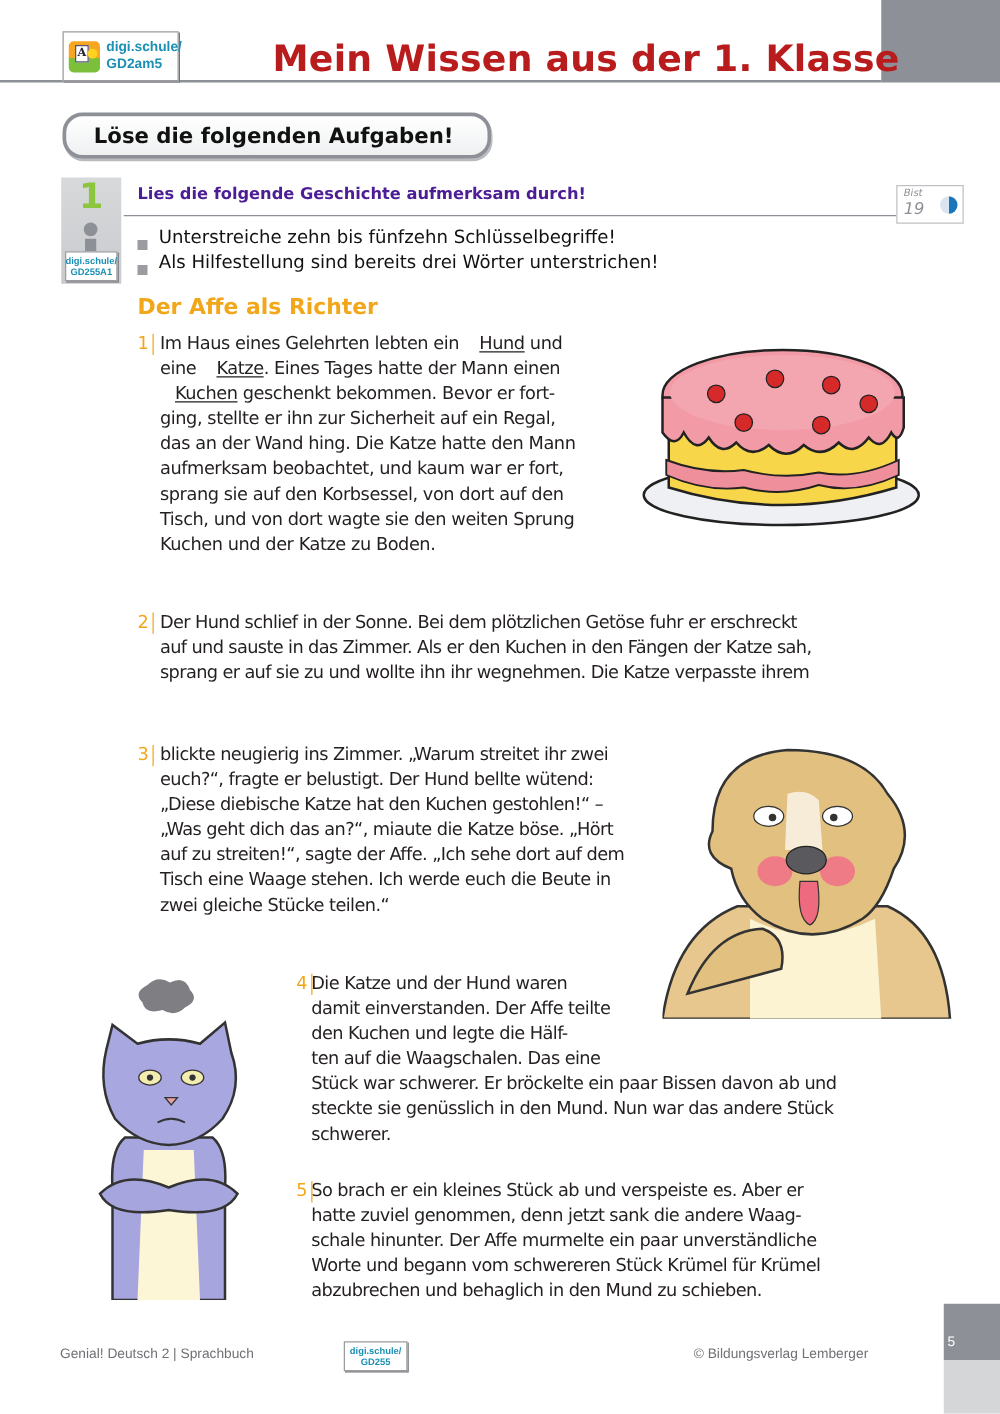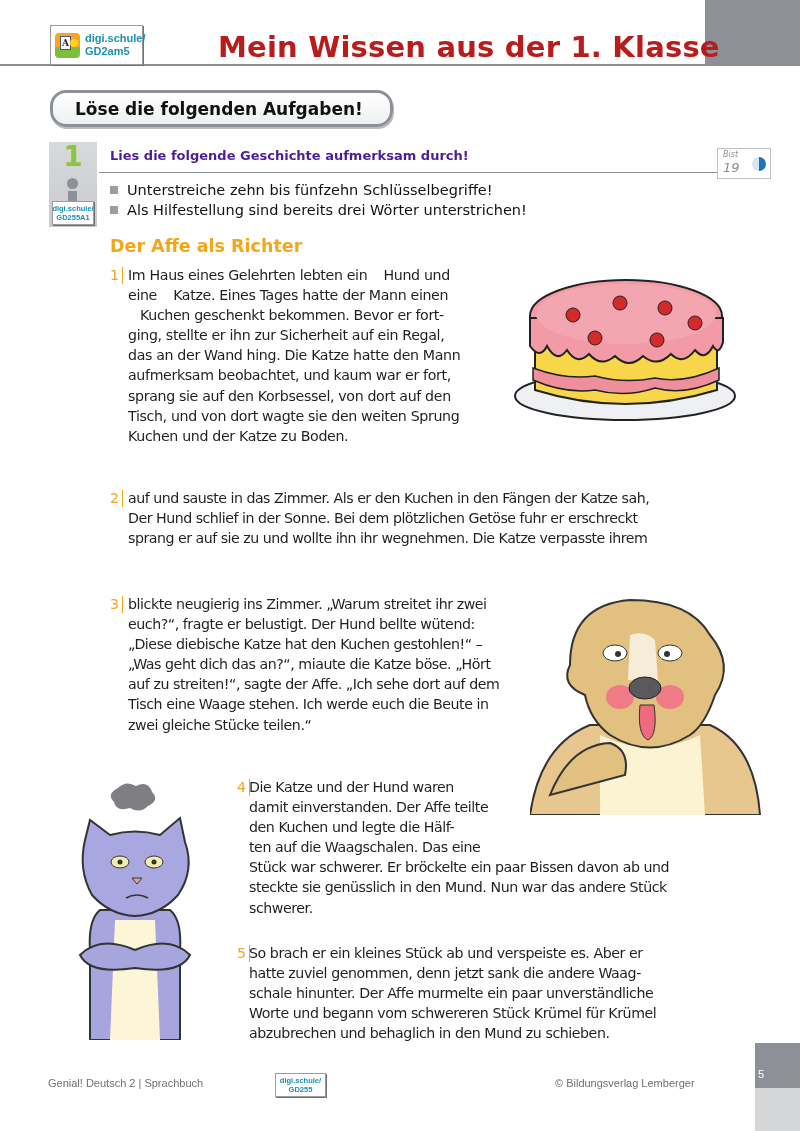--- a/index.html
+++ b/index.html
@@ -28,30 +28,30 @@
     .info-bar { position: absolute; left: 19px; top: 49px; width: 9px; height: 12px; background: #8d9096; }
     .digi-badge.small { left: 52px; top: 201px; width: 42px; height: 24px; padding: 1px; justify-content: center; }
     .digi-badge.small .digi-text, .digi-badge.footer .digi-text { font-size: 7.5px; line-height: 9px; text-align: center; }
     .task-heading { position: absolute; left: 110px; top: 148px; font-weight: bold; font-size: 13px; color: #4c1d95; font-family: "DejaVu Sans", sans-serif; white-space: nowrap; }
     .task-rule { position: absolute; left: 99px; top: 172px; width: 618px; height: 1px; background: #8d9096; }
     .bist-box { position: absolute; left: 717px; top: 148px; width: 54px; height: 31px; border: 1px solid #bfc1c4; background: #fff; }
     .bist-label { position: absolute; left: 5px; top: 1px; font-size: 8px; font-style: italic; color: #8d9096; text-align: center; }
     .bist-num { position: absolute; left: 5px; top: 11px; font-size: 13px; font-style: italic; color: #8d9096; }
     .half-circle { position: absolute; left: 34px; top: 8px; width: 14px; height: 14px; border-radius: 50%; background: linear-gradient(90deg, #d9e6f2 50%, #1b75bb 50%); }
     .bullets { position: absolute; left: 110px; top: 180px; }
-    .bullet { display: flex; align-items: center; gap: 9px; font-size: 14.5px; line-height: 20px; color: #111; white-space: nowrap; }
+    .bullet { display: flex; align-items: flex-end; gap: 9px; font-size: 14.5px; line-height: 20px; color: #111; white-space: nowrap; }
     .sq { width: 8px; height: 8px; background: #9a9ca0; flex: none; }
 
     
     .story-title { position: absolute; left: 110px; top: 236px; font-weight: bold; font-size: 17.5px; color: #f2a71b; font-family: "DejaVu Sans", sans-serif; }
     .para { position: absolute; font-family: "DejaVu Sans", sans-serif; font-size: 14.2px; line-height: 20.1px; color: #231f20; }
     .para .line { display: block; white-space: nowrap; }
     .pnum { position: absolute; top: 0; font-size: 14.2px; color: #f2a71b; line-height: 20.1px; }
     .pnum::after { content: ""; position: absolute; right: -4px; top: 2px; width: 1px; height: 17px; background: #f2a71b; }
-    .u { text-underline-offset: 2px; padding-left: 12px; }
+    .u { text-decoration: underline; text-underline-offset: 2px; padding-left: 12px; }
 
     .p1 { left: 128px; top: 265px; letter-spacing: -0.35px; }
     .p1 .pnum { left: -18px; }
     .p2 { left: 128px; top: 488px; letter-spacing: -0.5px; }
     .p2 .pnum { left: -18px; }
     .p3 { left: 128px; top: 594px; letter-spacing: -0.45px; }
     .p3 .pnum { left: -18px; }
     .p4 { left: 249px; top: 777px; letter-spacing: -0.45px; }
     .p4 .pnum { left: -12px; }
     .p5 { left: 249px; top: 943px; letter-spacing: -0.45px; }
@@ -131,22 +131,22 @@
   <span class="line">ging, stellte er ihn zur Sicherheit auf ein Regal,</span>
   <span class="line">das an der Wand hing. Die Katze hatte den Mann</span>
   <span class="line">aufmerksam beobachtet, und kaum war er fort,</span>
   <span class="line">sprang sie auf den Korbsessel, von dort auf den</span>
   <span class="line">Tisch, und von dort wagte sie den weiten Sprung</span>
   <span class="line">Kuchen und der Katze zu Boden.</span>
 </div>
 
 <div class="para p2">
   <span class="pnum">2</span>
+  <span class="line">Der Hund schlief in der Sonne. Bei dem plötzlichen Getöse fuhr er erschreckt</span>
   <span class="line">auf und sauste in das Zimmer. Als er den Kuchen in den Fängen der Katze sah,</span>
-  <span class="line">Der Hund schlief in der Sonne. Bei dem plötzlichen Getöse fuhr er erschreckt</span>
   <span class="line">sprang er auf sie zu und wollte ihn ihr wegnehmen. Die Katze verpasste ihrem</span>
 </div>
 
 <div class="para p3">
   <span class="pnum">3</span>
   <span class="line">blickte neugierig ins Zimmer. „Warum streitet ihr zwei</span>
   <span class="line">euch?“, fragte er belustigt. Der Hund bellte wütend:</span>
   <span class="line">„Diese diebische Katze hat den Kuchen gestohlen!“ –</span>
   <span class="line">„Was geht dich das an?“, miaute die Katze böse. „Hört</span>
   <span class="line">auf zu streiten!“, sagte der Affe. „Ich sehe dort auf dem</span>

